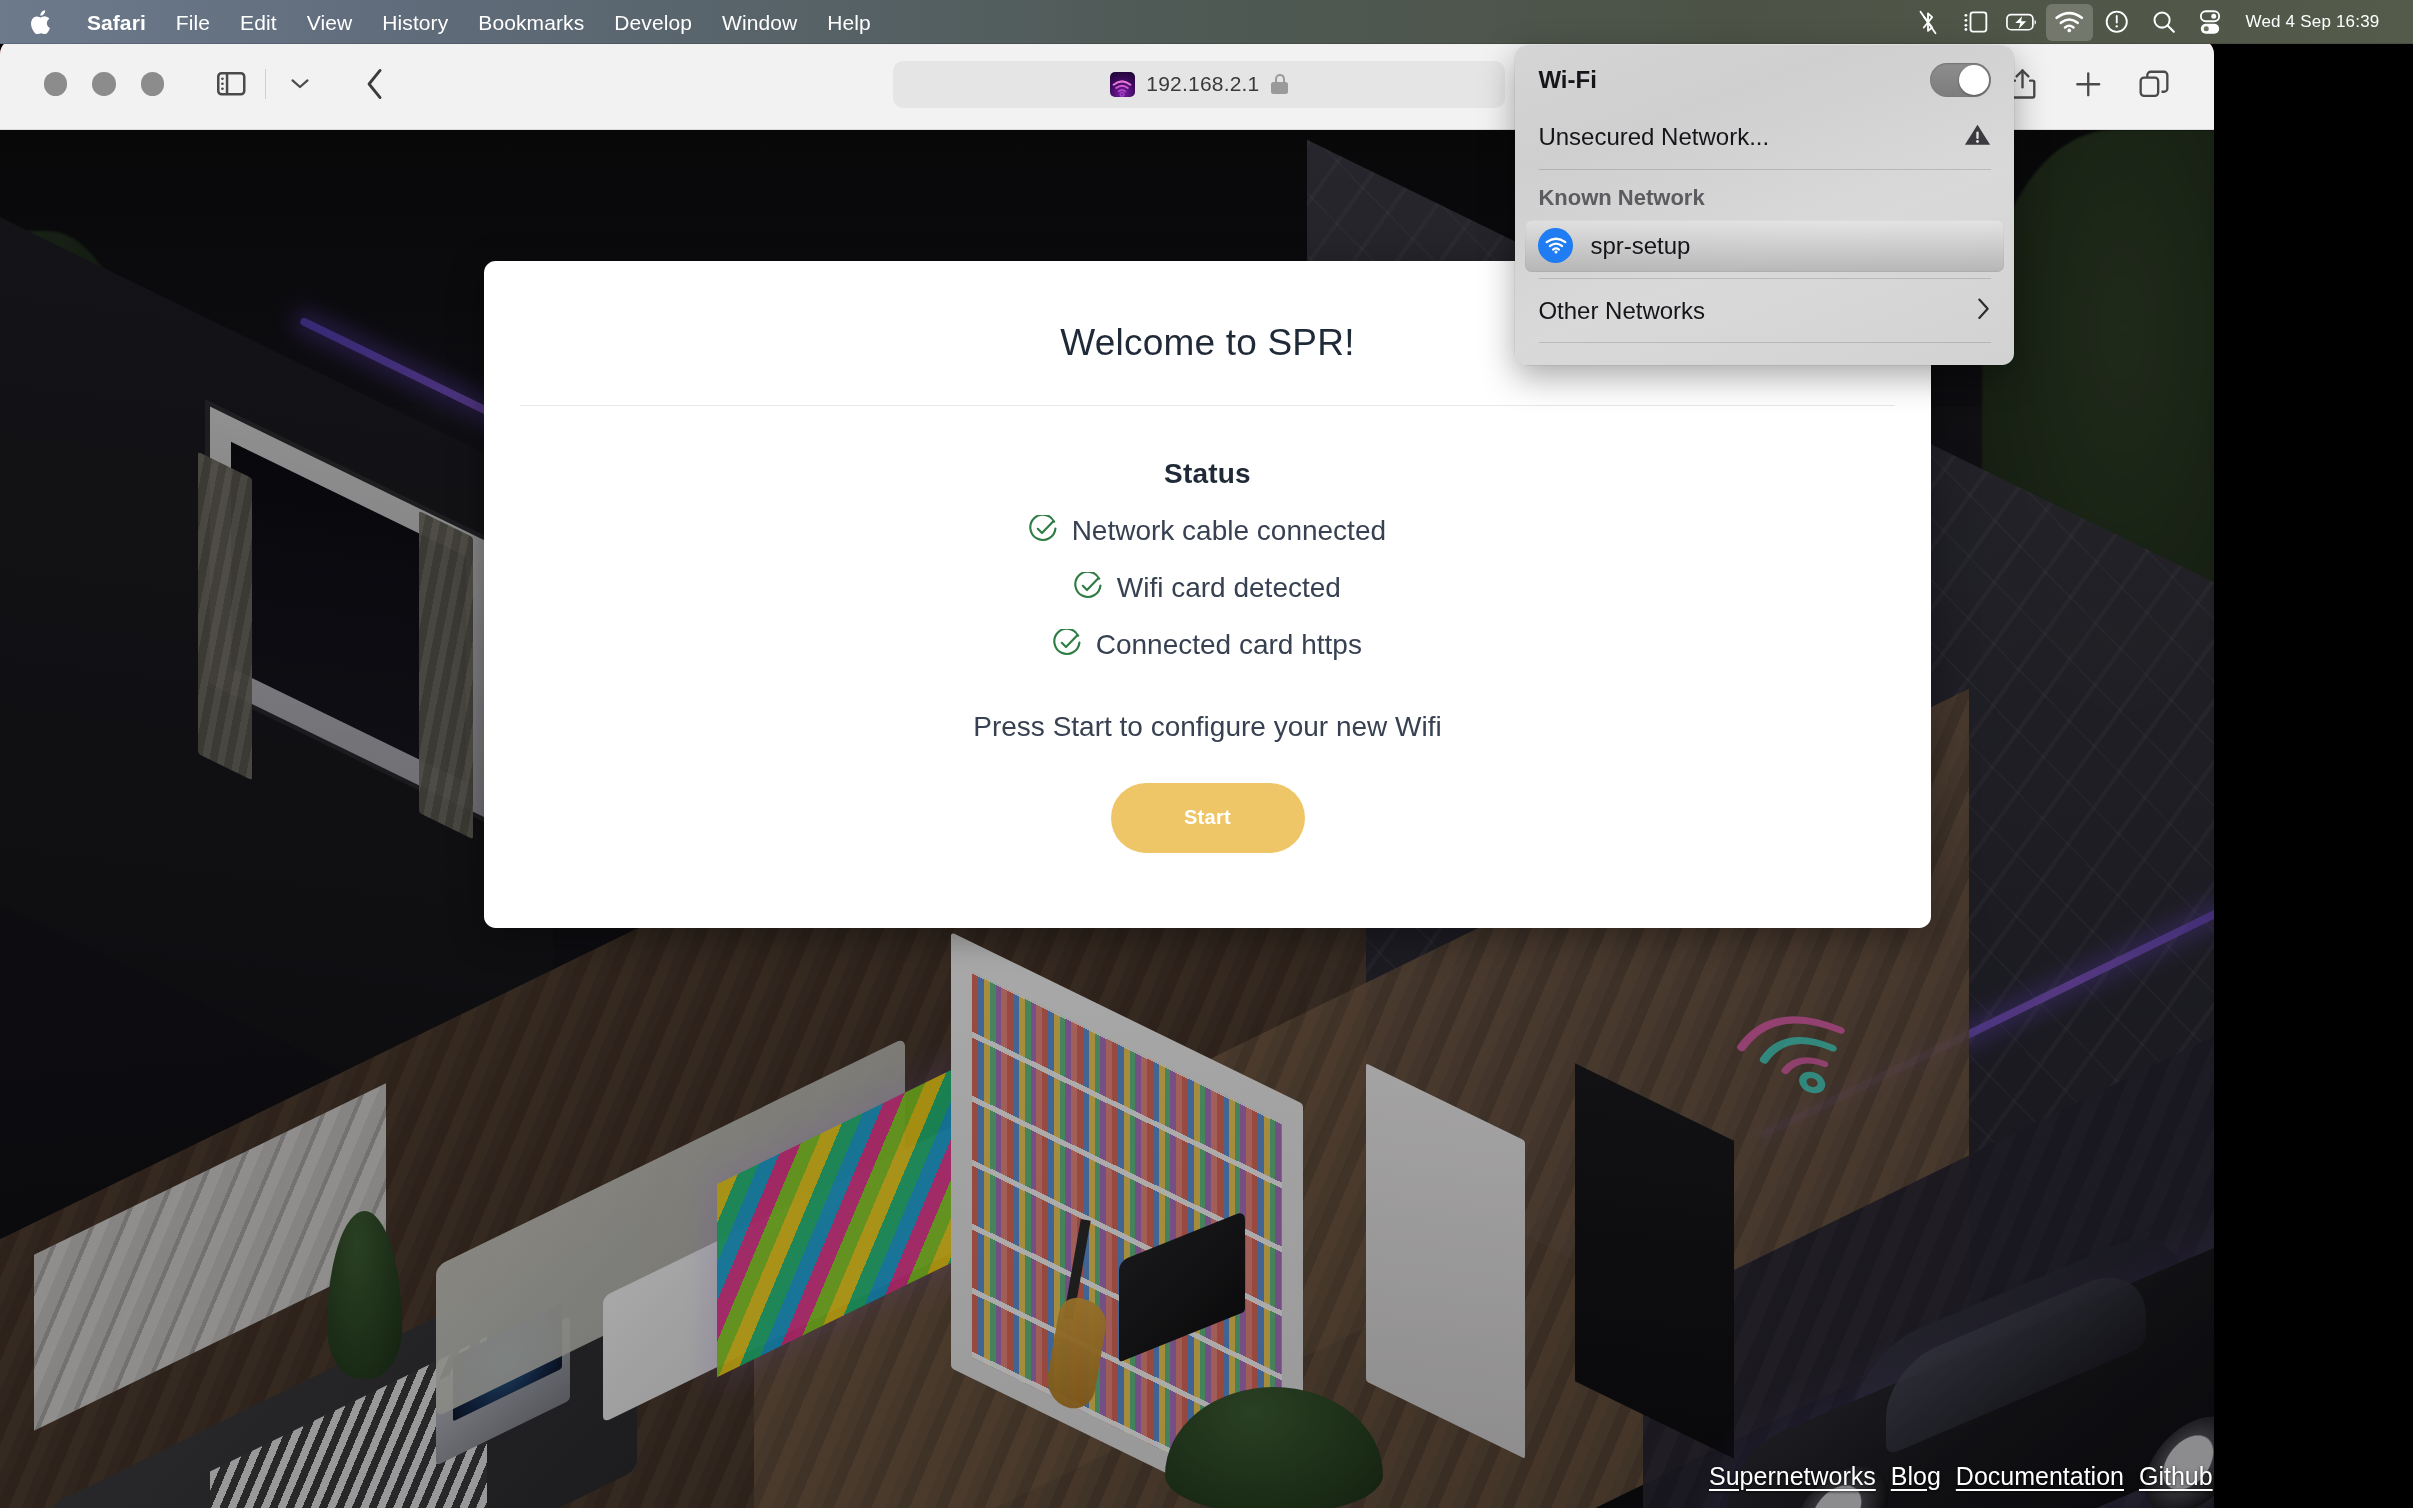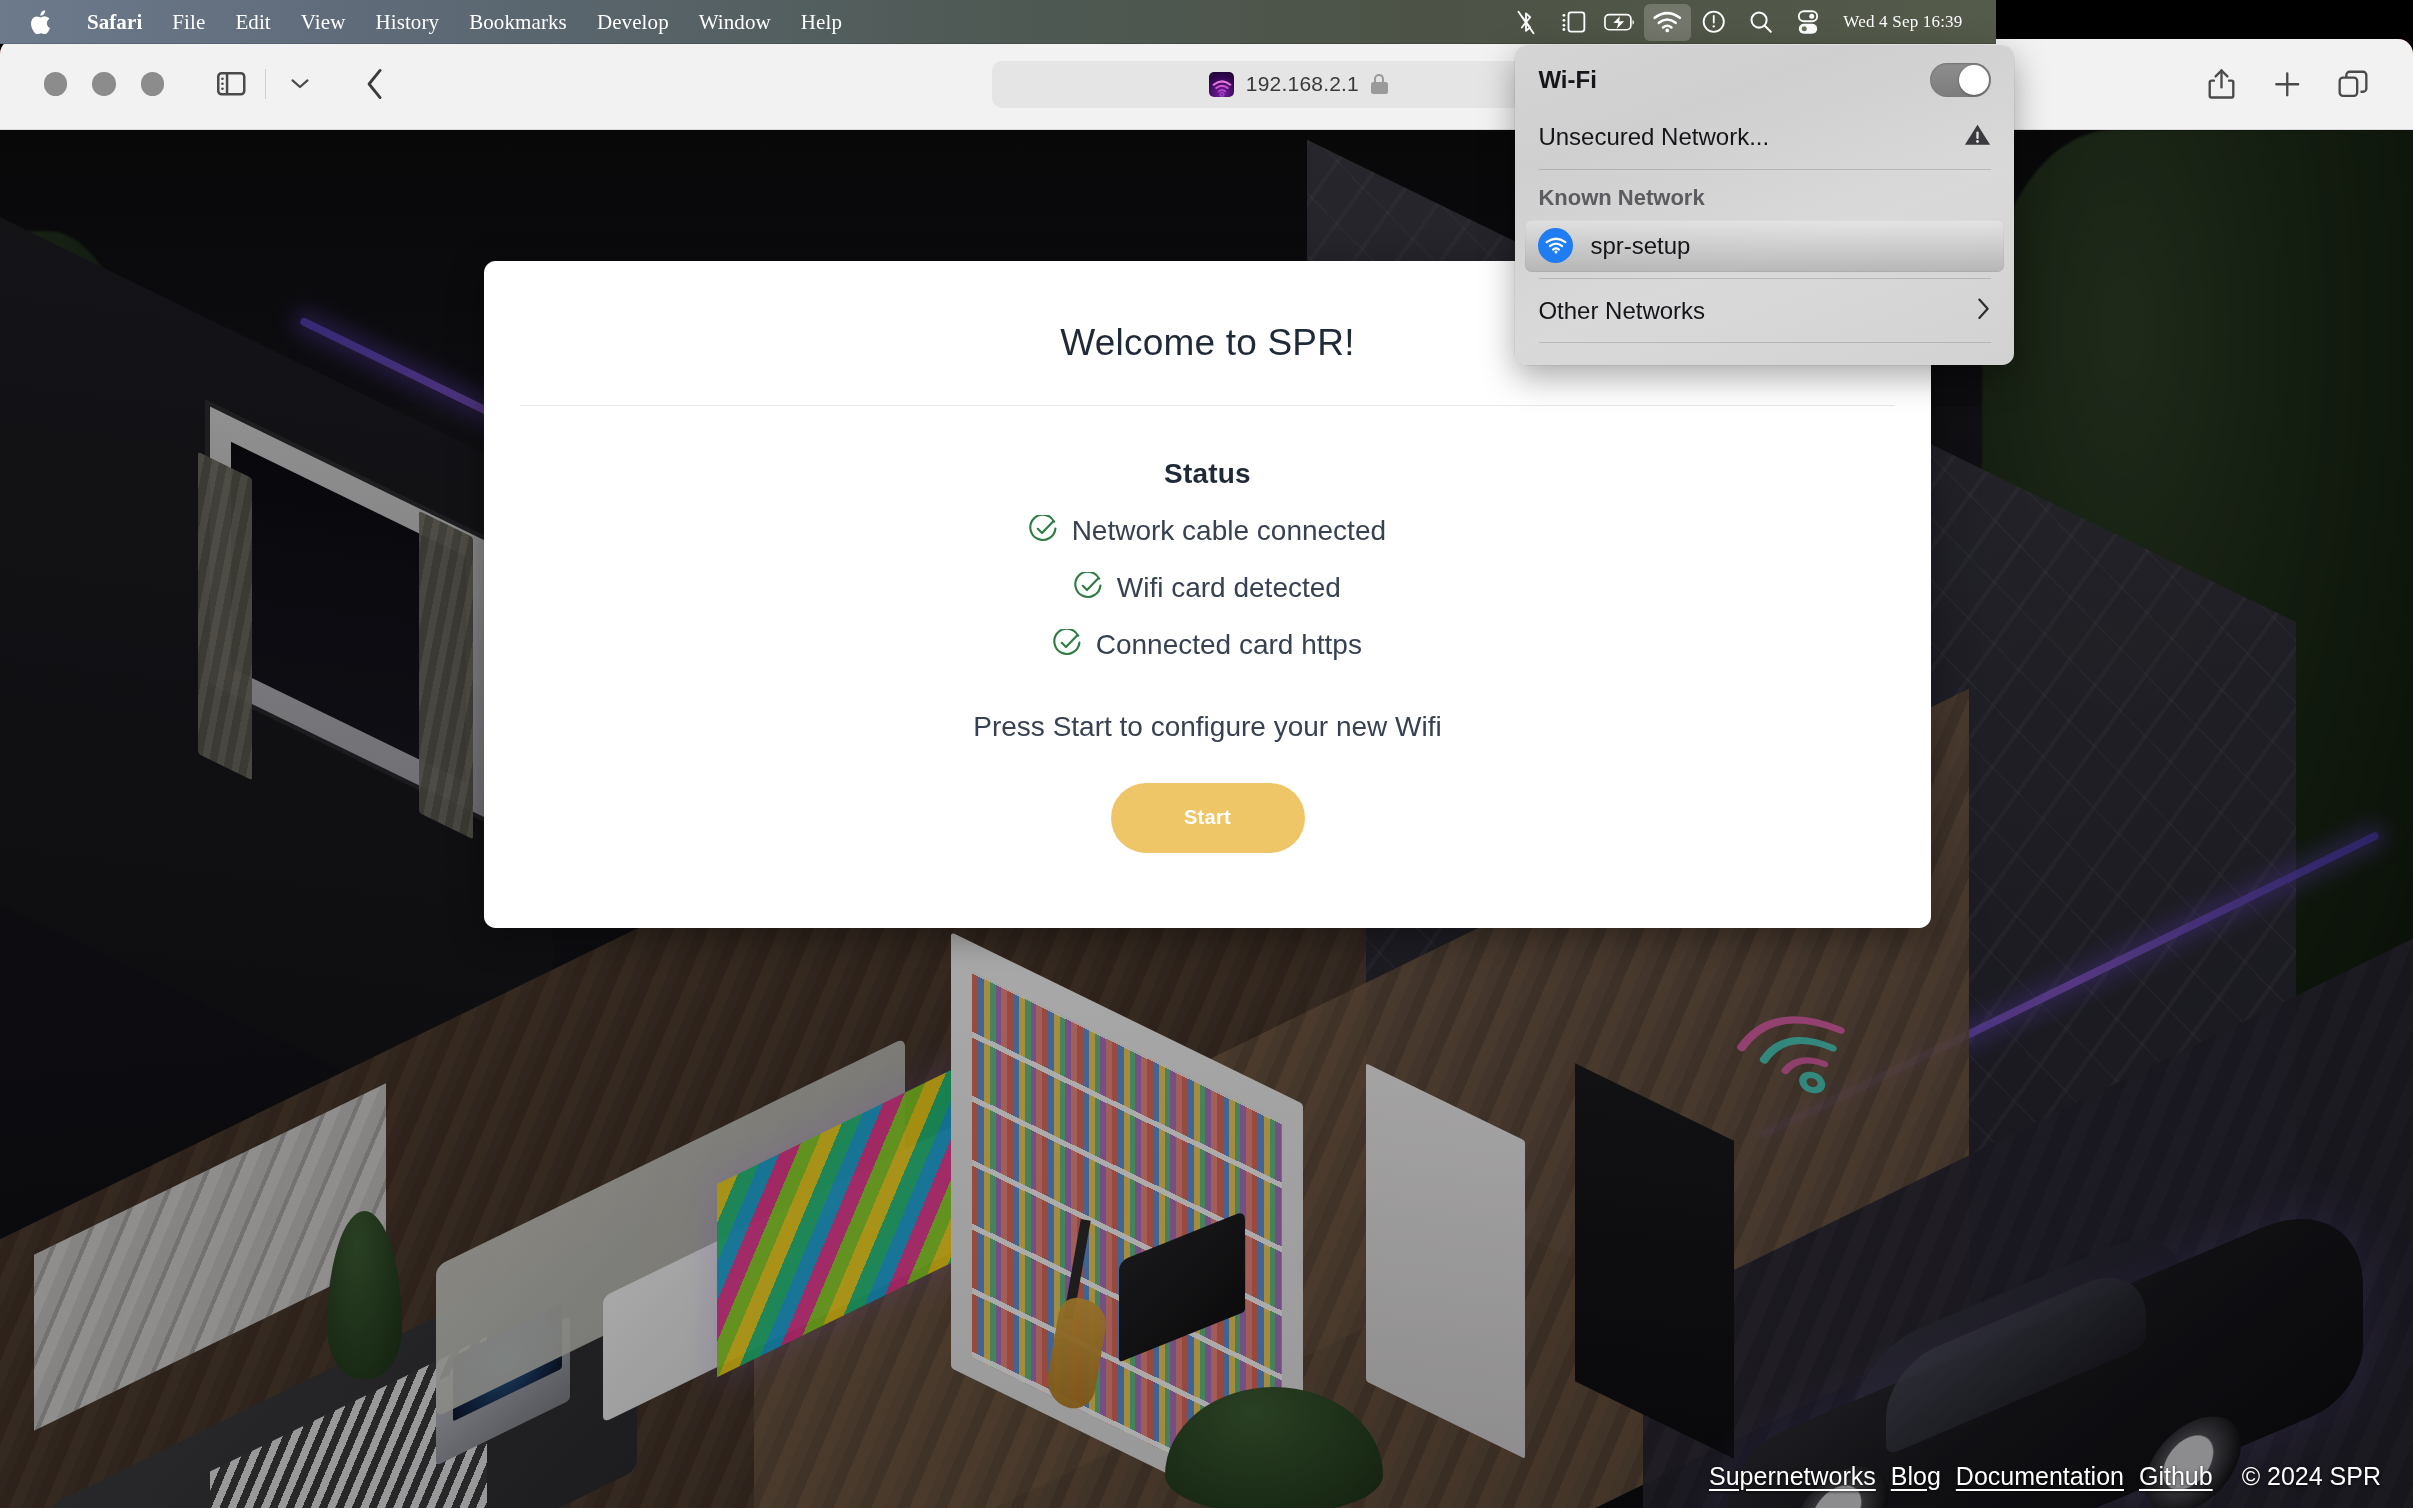--- a/index.html
+++ b/index.html
@@ -6,25 +6,24 @@
   html,body { width:2413px; height:1508px; overflow:hidden; }
   body {
     font-family:"Liberation Sans", sans-serif;
     background:#000;
     -webkit-font-smoothing:antialiased;
   }
   #screen { position:relative; width:2413px; height:1508px; overflow:hidden; }
 
   
   #menubar{
-    position:absolute; left:0; top:0; width:1996px; height:44px;
+    position:absolute; left:0; top:0; width:2413px; height:44px;
     background:linear-gradient(to right,#6d7a8c 0%,#5f6b79 18%,#4f5a56 48%,#4c5245 72%,#555b4b 100%);
     display:flex; align-items:center; z-index:90;
     box-shadow:inset 0 -0.8px 0 rgba(0,0,0,.18);
-    font-family:Liberation Serif, serif;
   }
   #menubar-left{ display:flex; align-items:center; height:44px; padding-left:30px; gap:0; }
   .mb-item{
     color:#fff; font-size:21px; line-height:1; padding:0 15px; height:44px;
     display:flex; align-items:center; white-space:nowrap; letter-spacing:0.1px;
   }
   .mb-item.bold{ font-weight:bold; }
   .apple-logo{ padding:0 18.4px 0 0; display:flex; align-items:center; height:44px;}
   .apple-logo svg{ display:block; }
   #menubar-right{ margin-left:auto; display:flex; align-items:center; height:44px; padding-right:23.5px; gap:0; }
@@ -32,21 +31,21 @@
     width:47px; height:37px; display:flex; align-items:center; justify-content:center;
     border-radius:5.9px; color:#fff;
   }
   .mb-icon.active{ background:rgba(255,255,255,.20); }
   .mb-clock{
     color:#fff; font-size:17px; padding:0 10px 0 11.7px; white-space:nowrap; letter-spacing:0.2px;
   }
 
   
   #safari-win{
-    position:absolute; left:0; top:39px; width:2413px; height:1470px;
+    position:absolute; left:0; top:39px; width:2214px; height:1470px;
     background:#b91c1c; border-radius:15px 15px 0 0; overflow:hidden; z-index:10;
   }
   #toolbar{
     position:relative; height:91px; background:#f2f2f2; display:flex; align-items:center;
     padding:0 37px; border-bottom:0.8px solid #d9d9d9;
   }
   .traffic{ display:flex; gap:25px; align-items:center; margin-left:6.7px; }
   .light{ width:23.5px; height:23.5px; border-radius:50%; background:#8c8c8c; }
   .tb-btn{
     width:47px; height:47px; display:flex; align-items:center; justify-content:center;

